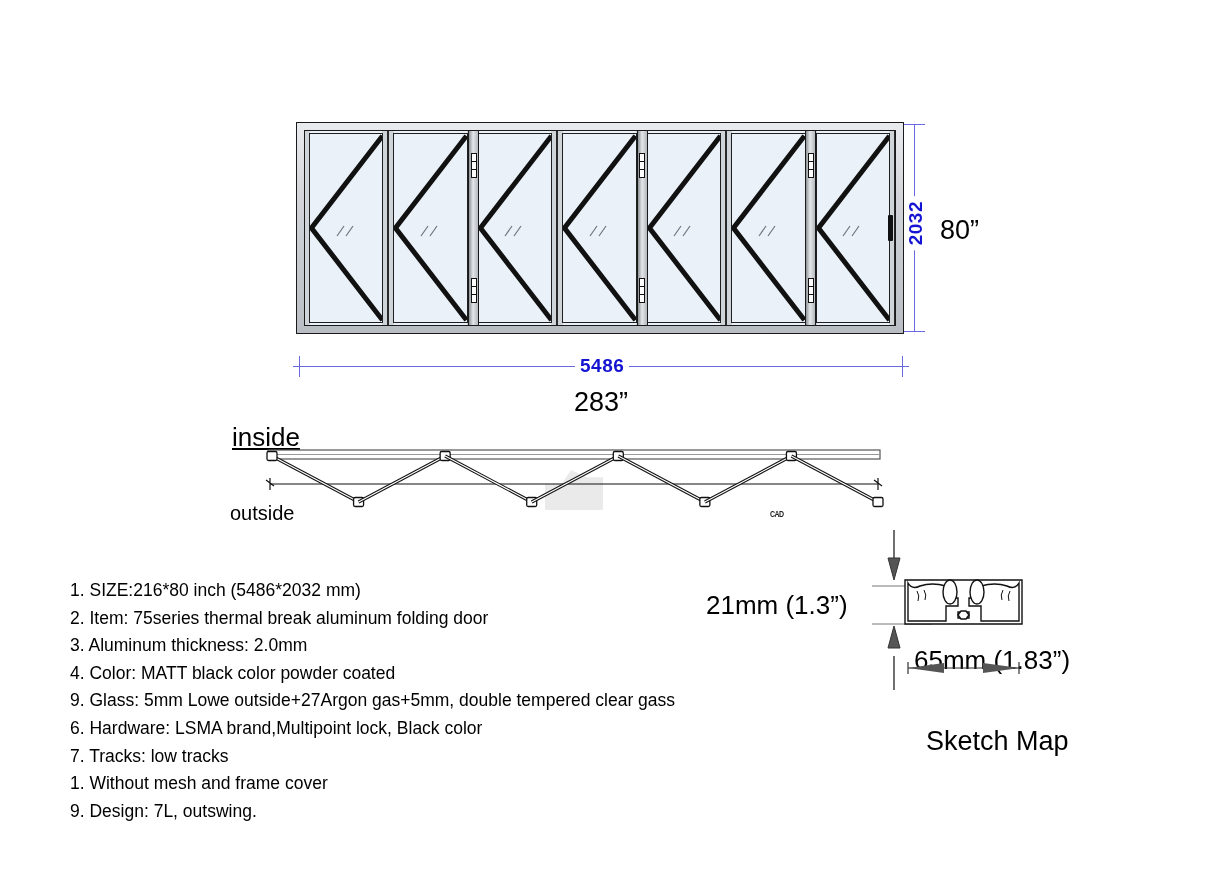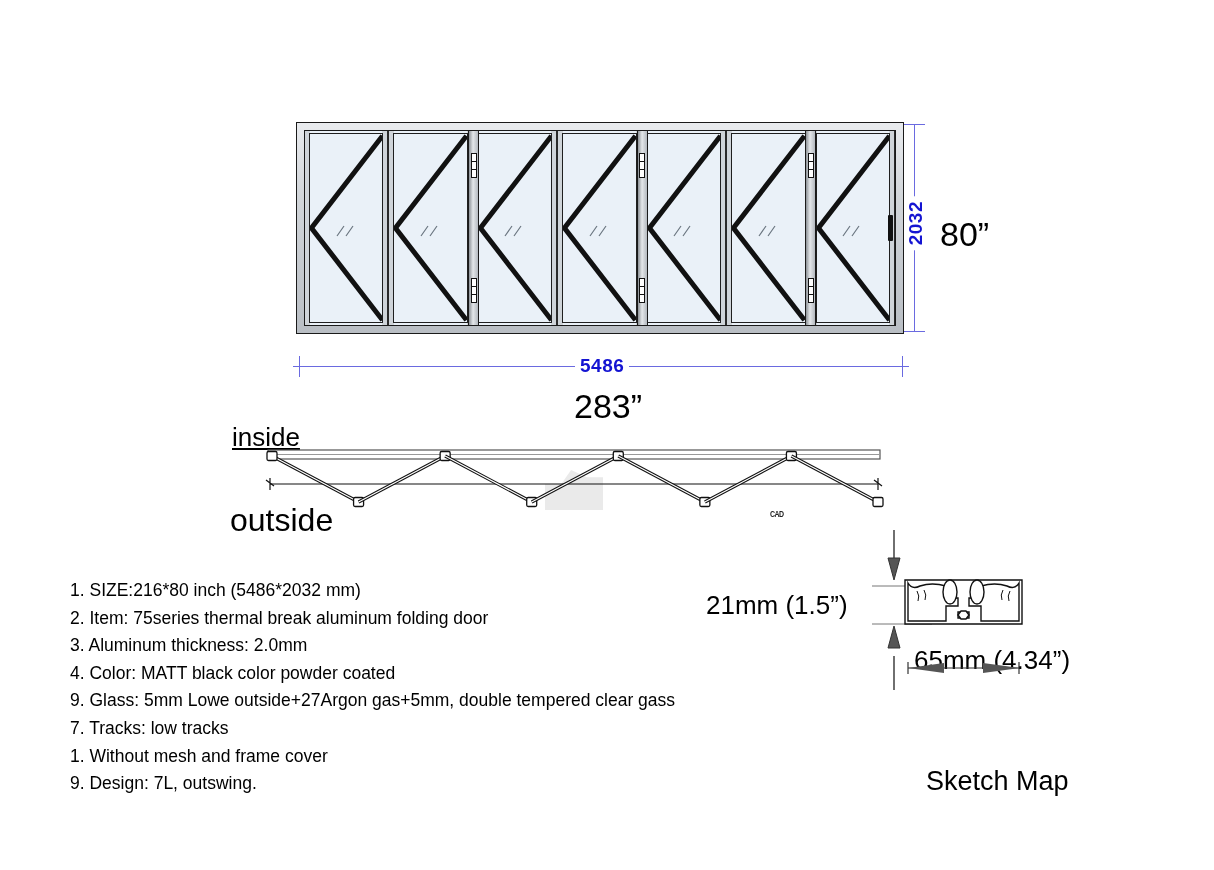--- a/index.html
+++ b/index.html
@@ -33,42 +33,42 @@
   .hinge:before{top:7px;} .hinge:after{top:15px;}
   .handle{position:absolute;width:5px;height:26px;background:#111;border-radius:1px;}
 
   
   .dimblue{color:#1414d2;font-weight:bold;}
   .dimline{position:absolute;background:#6a6ae0;}
   .tick{position:absolute;background:#6a6ae0;}
   .dimnum-v{position:absolute;font-size:19px;letter-spacing:.5px;
      writing-mode:vertical-rl;transform:rotate(180deg);}
   .dimnum-h{position:absolute;font-size:19px;letter-spacing:.5px;}
-  .inch{position:absolute;font-size:34px;}
+  .inch{position:absolute;font-size:27px;}
 
   
   #planview{left:250px;top:440px;width:640px;height:90px;}
   .lbl-inside{position:absolute;left:232px;top:422px;font-size:26px;text-decoration:underline;}
-  .lbl-outside{position:absolute;left:230px;top:502px;font-size:32px;}
+  .lbl-outside{position:absolute;left:230px;top:502px;font-size:20px;}
   .wm{position:absolute;left:545px;top:470px;width:58px;height:40px;
       background:#d9d9d9;opacity:.55;
       clip-path:polygon(0 35%,28% 35%,45% 0,72% 18%,100% 18%,100% 100%,0 100%);}
   .tinytext{position:absolute;left:770px;top:510px;font-size:7px;font-weight:bold;
       letter-spacing:-0.5px;color:#222;transform:scaleY(1.3);}
 
   
   #spec{left:70px;top:577px;width:720px;}
   #spec li{font-size:17.5px;line-height:27.6px;white-space:nowrap;}
   #spec ol{margin:0;padding-left:22px;}
 
   
   #sketch{left:872px;top:528px;width:250px;height:230px;}
   .lbl-21{position:absolute;left:706px;top:590px;font-size:26px;white-space:nowrap;}
   .lbl-65{position:absolute;left:914px;top:645px;font-size:26px;white-space:nowrap;}
-  .lbl-sketch{position:absolute;left:926px;top:726px;font-size:27px;margin-top:40px;}
+  .lbl-sketch{position:absolute;left:926px;top:726px;font-size:27px;}
 </style>
 </head>
 <body>
 
 <div class="abs" id="elevation">
   <div class="door-frame">
     <div class="frame-inner"></div>
     <div class="panels" id="panel-strip">
         <div class="panel">
           <div class="sash">
@@ -219,28 +219,29 @@
     </g>
 </svg>
 
 <div class="abs" id="spec">
   <ol id="spec-list" style="list-style:none;padding:0;margin:0;">
       <li>1. SIZE:216*80 inch (5486*2032 mm)</li>
       <li>2. Item: 75series thermal break aluminum folding door</li>
       <li>3. Aluminum thickness: 2.0mm</li>
       <li>4. Color: MATT black color powder coated</li>
       <li>9. Glass: 5mm Lowe outside+27Argon gas+5mm, double tempered clear gass</li>
+      <li>6. Hardware: LSMA brand,Multipoint lock, Black color</li>
       <li>7. Tracks: low tracks</li>
       <li>1. Without mesh and frame cover</li>
       <li>9. Design: 7L, outswing.</li>
     </ol>
 </div>
 
-<div class="lbl-21">21mm (1.5”)</div>
-<div class="lbl-65">65mm (4.34”)</div>
+<div class="lbl-21">21mm (1.3”)</div>
+<div class="lbl-65">65mm (1.83”)</div>
 <div class="lbl-sketch">Sketch Map</div>
 
 <svg class="abs" id="sketch" viewBox="0 0 250 230">
 
   <g stroke="#333" fill="#555">
     <line x1="22" y1="2" x2="22" y2="36" stroke-width="1.4"></line>
     <polygon points="16,30 28,30 22,52"></polygon>
     <line x1="22" y1="128" x2="22" y2="162" stroke-width="1.4"></line>
     <polygon points="16,120 28,120 22,98"></polygon>
   </g>

